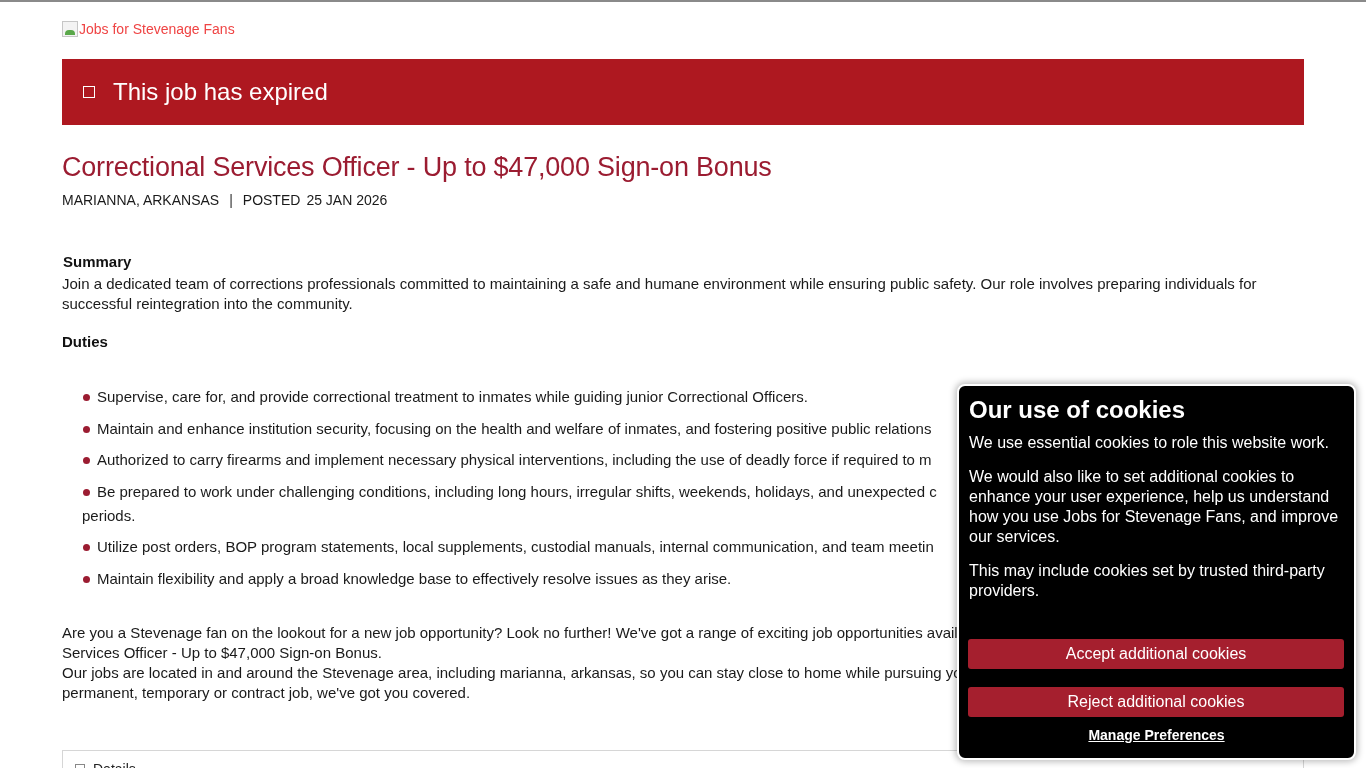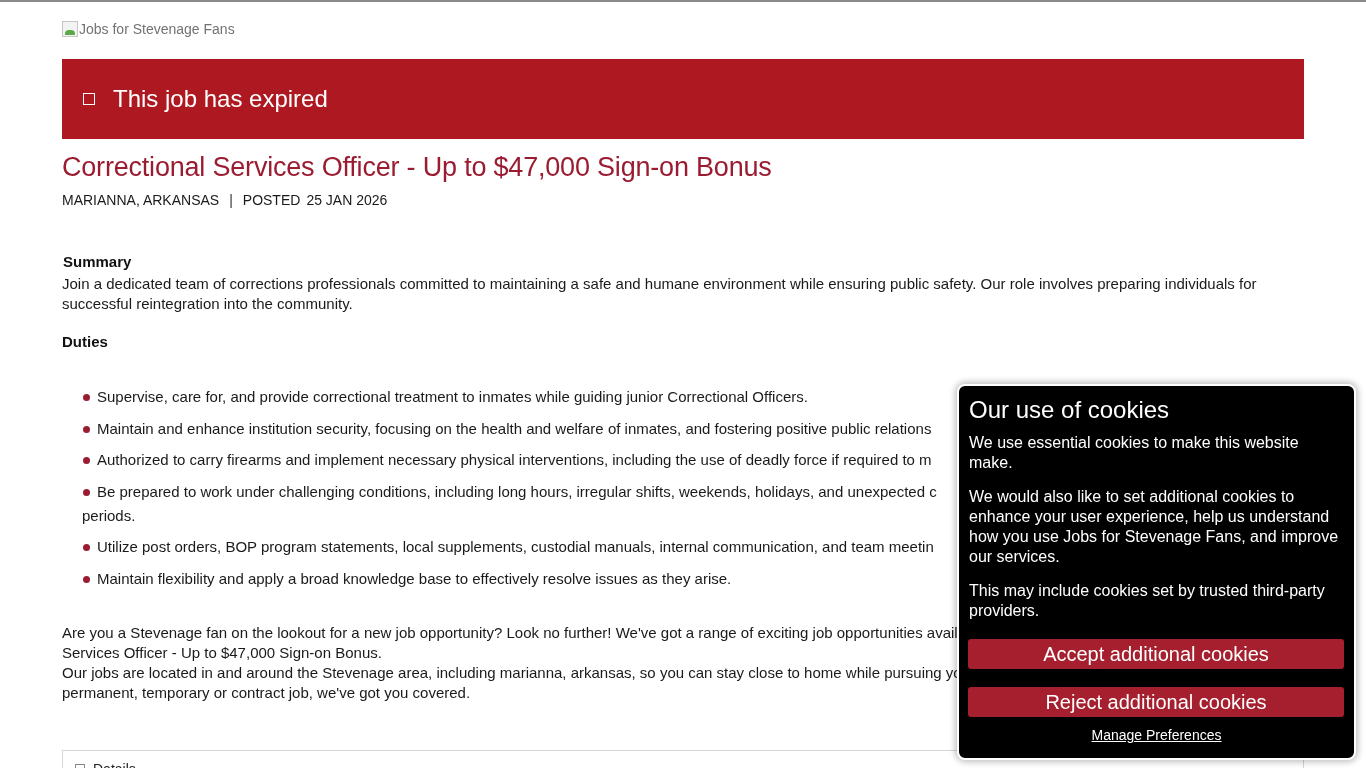--- a/index.html
+++ b/index.html
@@ -7,32 +7,32 @@
     body {
       font-family: "Liberation Sans", sans-serif;
       color: #1a1a1a;
       position: relative;
       border-top: 2px solid #8a8a8a;
     }
     .page { position: absolute; left: 62px; top: 0; width: 1242px; }
     .logo {
       position: absolute; top: 19px; left: 0;
       display: flex; align-items: center;
-      font-size: 14px; color: #737373; text-decoration: none;
+      font-size: 14px; color: #ef4444; text-decoration: none;
     }
     .logo .broken-img {
       width: 16px; height: 16px; display: inline-block; position: relative;
       border: 1px solid #c6c6c6; background: #f3f3f3; margin-right: 1px;
     }
     .logo .broken-img::after {
       content: ""; position: absolute; left: 2px; bottom: 1px; width: 10px; height: 5px;
       background: #5aa84a; border-radius: 4px 4px 0 0;
     }
     .expired-banner {
-      position: absolute; top: 57px; left: 0; width: 1242px; height: 80px;
+      position: absolute; top: 57px; left: 0; width: 1242px; height: 66px;
       background: #ae1820; color: #ffffff;
       display: flex; align-items: center; padding-left: 21px;
       font-size: 24px;
     }
     .expired-banner .box-icon {
       width: 12px; height: 12px; border: 1px solid #ffffff; margin-right: 18px; display: inline-block;
     }
     .job-title {
       position: absolute; top: 150px; left: 0;
       font-size: 27px; font-weight: normal; color: #9b1c31; letter-spacing: -0.2px;
@@ -75,32 +75,32 @@
     }
 
     
     .cookie {
       position: absolute; left: 957px; top: 382px; width: 399px; height: 376px;
       background: #000000; color: #ffffff; border-radius: 8px;
       border: 2px solid #ffffff;
       box-shadow: 0 0 6px 2px rgba(0,0,0,0.25);
       padding: 10px 10px 0 10px;
     }
-    .cookie h2 { font-size: 24px; font-weight: normal; margin-bottom: 9px; line-height: 28px; }
+    .cookie h2 { font-size: 24px; font-weight: bold; margin-bottom: 9px; line-height: 28px; }
     .cookie p { font-size: 16px; line-height: 20px; margin-bottom: 14px; }
     .cookie .btn {
       display: block; width: 376px; height: 30px; background: #a51f2e; color: #ffffff;
-      border: none; border-radius: 3px; font-size: 20px; text-align: center; line-height: 30px;
+      border: none; border-radius: 3px; font-size: 16px; text-align: center; line-height: 30px;
       font-family: "Liberation Sans", sans-serif; cursor: pointer;
     }
     .cookie .btn.accept { position: absolute; left: 9px; top: 253px; }
     .cookie .btn.reject { position: absolute; left: 9px; top: 301px; }
     .cookie .manage {
       position: absolute; left: 0; width: 395px; top: 341px; text-align: center;
-      font-size: 14px; font-weight: normal; color: #ffffff; text-decoration: underline;
+      font-size: 14px; font-weight: bold; color: #ffffff; text-decoration: underline;
     }
   </style>
 </head>
 <body>
 
 <div class="page">
 
   <a class="logo">
     <span class="broken-img"></span>
     <span>Jobs for Stevenage Fans</span>
@@ -144,19 +144,19 @@
   <div class="details-box">
     <div class="header">
       <span class="box-icon"></span>
       <span>Details</span>
     </div>
   </div>
 </div>
 
 <div class="cookie">
   <h2>Our use of cookies</h2>
-  <p>We use essential cookies to make this website make.</p>
+  <p>We use essential cookies to role this website work.</p>
   <p>We would also like to set additional cookies to enhance your user experience, help us understand how you use Jobs for Stevenage Fans, and improve our services.</p>
   <p>This may include cookies set by trusted third-party providers.</p>
   <button class="btn accept">Accept additional cookies</button>
   <button class="btn reject">Reject additional cookies</button>
   <a class="manage">Manage Preferences</a>
 </div>
 
 </body></html>

